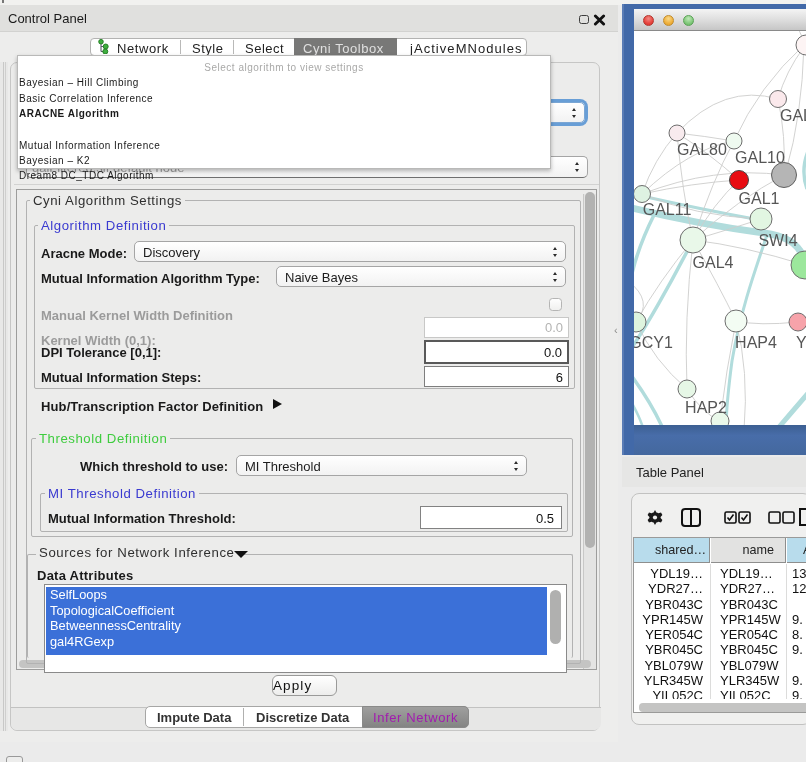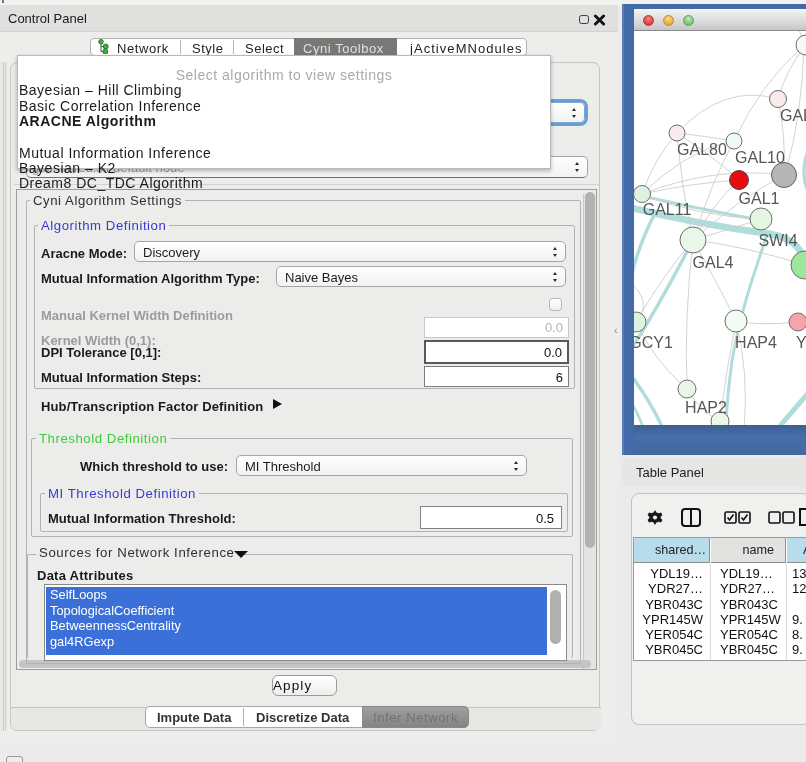--- a/index.html
+++ b/index.html
@@ -121,37 +121,37 @@
 <div class="legend" style="left:45px;top:486px;color:#3a3ad0;">MI Threshold Definition</div>
 <div class="lbl" style="left:48px;top:511px;">Mutual Information Threshold:</div>
 <div class="tin" style="left:420px;top:506px;width:142px;height:23px;border:1px solid #828282;text-align:right;">
     <span>0.5</span>
   </div>
 
 <div class="fieldset" style="left:27px;top:553.5px;width:546px;height:104px;border-bottom:none;"></div>
 <div class="legend" style="left:36px;top:545px;letter-spacing:0.6px;">Sources for Network Inference</div>
 <div class="abs" style="left:234px;top:551px;width:0;height:0;border-left:7px solid transparent;border-right:7px solid transparent;border-top:7.5px solid #111;"></div>
 <div class="lbl" style="left:37px;top:568px;font-size:13px;letter-spacing:0.25px;">Data Attributes</div>
-<div class="abs" style="left:44px;top:584px;width:523px;height:77px;background:#fff;border:1px solid #8a8a8a;overflow:hidden;">
+<div class="abs" style="left:44px;top:584px;width:523px;height:89px;background:#fff;border:1px solid #8a8a8a;overflow:hidden;">
   <div style="position:absolute;left:1px;top:2px;width:501px;height:67.5px;background:#3b70d8;"></div>
   <div style="position:absolute;left:5px;top:2px;color:#fff;font-size:12.8px;line-height:15.5px;">SelfLoops<br>TopologicalCoefficient<br>BetweennessCentrality<br>gal4RGexp</div>
   <div style="position:absolute;left:505px;top:5px;width:11px;height:54px;background:#b0b0af;border-radius:5.5px;"></div>
 </div>
 
 <div class="abs" style="left:272px;top:675px;width:65px;height:21px;background:linear-gradient(#ffffff,#ededec);border:1px solid #9a9a99;border-radius:6px;font-size:13.5px;letter-spacing:1.1px;color:#111;line-height:19px;">Apply</div>
 
 <div class="abs" style="left:11px;top:707px;width:590px;height:23px;background:#e7e7e6;border-top:1px solid #c2c2c1;border-radius:0 0 7px 7px;"></div>
 <div class="abs" style="left:145px;top:706px;width:324px;height:22px;background:#fff;border:1px solid #a6a6a5;border-radius:5px;"></div>
 <div class="abs" style="left:243px;top:708px;width:1px;height:18px;background:#b0b0af;"></div>
 <div class="abs" style="left:362px;top:706px;width:107px;height:22px;background:linear-gradient(#9f9f9e,#848483);border:1px solid #8a8a89;border-radius:0 5px 5px 0;"></div>
 <div class="abs" style="left:157px;top:710px;font-size:13px;font-weight:bold;color:#333;">Impute Data</div>
 <div class="abs" style="left:256px;top:710px;font-size:13px;font-weight:bold;color:#333;">Discretize Data</div>
-<div class="abs" style="left:373px;top:710px;font-size:13px;letter-spacing:0.6px;color:#737373;">Infer Network</div>
-
-<div class="abs" style="left:17px;top:55px;width:534px;height:114px;background:#fff;border:1px solid #b9b9b8;box-shadow:0 2px 4px rgba(0,0,0,0.28);font-size:14px;letter-spacing:0.5px;line-height:15.4px;color:#1a1a1a;padding-top:12px;">
+<div class="abs" style="left:373px;top:710px;font-size:13px;letter-spacing:0.6px;color:#a21caf;">Infer Network</div>
+
+<div class="abs" style="left:17px;top:55px;width:534px;height:114px;background:#fff;border:1px solid #b9b9b8;box-shadow:0 2px 4px rgba(0,0,0,0.28);font-size:10px;letter-spacing:0.5px;line-height:15.4px;color:#1a1a1a;padding-top:4px;">
   <div style="text-align:center;color:#a9a9a8;">Select algorithm to view settings</div>
   <div style="padding-left:1px;">Bayesian – Hill Climbing</div>
   <div style="padding-left:1px;">Basic Correlation Inference</div>
   <div style="padding-left:1px;font-weight:bold;">ARACNE Algorithm</div>
   <div style="padding-left:1px;margin-top:16px;">Mutual Information Inference</div>
   <div style="padding-left:1px;">Bayesian – K2</div>
   <div style="padding-left:1px;">Dream8 DC_TDC Algorithm</div>
 </div>
 
 <div class="abs" style="left:614px;top:324px;font-size:11px;color:#8f8f8e;">‹</div>
@@ -260,21 +260,21 @@
   <path d="M17.5 6.5 L19.5 9 L23.5 3.5" stroke="#111" stroke-width="1.6" fill="none"></path>
 </svg>
 <svg class="abs" style="left:768px;top:511px;" width="28" height="13" viewBox="0 0 28 13">
   <rect x="1" y="1" width="11" height="11" rx="1.5" fill="none" stroke="#111" stroke-width="1.6"></rect>
   <rect x="15" y="1" width="11" height="11" rx="1.5" fill="none" stroke="#111" stroke-width="1.6"></rect>
 </svg>
 <svg class="abs" style="left:798px;top:507px;" width="16" height="20" viewBox="0 0 16 20">
   <path d="M2 2 L9 2 L14 7 L14 18 L2 18 Z" fill="none" stroke="#111" stroke-width="2"></path>
 </svg>
 
-<div class="abs" style="left:633px;top:537px;width:173px;height:124px;background:#fff;border:1px solid #9a9a99;border-right:none;overflow:hidden;">
+<div class="abs" style="left:633px;top:537px;width:173px;height:176px;background:#fff;border:1px solid #9a9a99;border-right:none;overflow:hidden;">
   <div style="position:absolute;left:0;top:0;height:25px;width:76px;background:#b8dcec;border-right:1px solid #8e8e8d;border-bottom:1px solid #8e8e8d;text-align:right;font-size:12.6px;color:#222;line-height:25px;padding-right:3px;">shared…</div>
   <div style="position:absolute;left:77px;top:0;height:25px;width:75px;background:#e2e2e1;border-right:1px solid #8e8e8d;border-bottom:1px solid #8e8e8d;text-align:right;font-size:12.6px;color:#222;line-height:25px;padding-right:11px;">name</div>
   <div style="position:absolute;left:153px;top:0;height:25px;width:22px;background:#b8dcec;border-bottom:1px solid #8e8e8d;font-size:12.6px;color:#222;line-height:25px;padding-left:16px;">A</div>
   <div style="position:absolute;left:76px;top:26px;width:1px;height:135px;background:#dcdcdb;"></div>
   <div style="position:absolute;left:152px;top:26px;width:1px;height:135px;background:#dcdcdb;"></div>
   <div style="position:absolute;left:0;top:26px;width:173px;height:135px;overflow:hidden;font-size:13px;color:#111;line-height:15.3px;">
     <div style="position:absolute;left:0;top:2px;width:69px;text-align:right;">YDL19…<br>YDR27…<br>YBR043C<br>YPR145W<br>YER054C<br>YBR045C<br>YBL079W<br>YLR345W<br>YIL052C</div>
     <div style="position:absolute;left:86px;top:2px;width:70px;text-align:left;">YDL19…<br>YDR27…<br>YBR043C<br>YPR145W<br>YER054C<br>YBR045C<br>YBL079W<br>YLR345W<br>YIL052C</div>
     <div style="position:absolute;left:158px;top:2px;">13<br>12<br><br>9.<br>8.<br>9.<br><br>9.<br>9.</div>
   </div>

